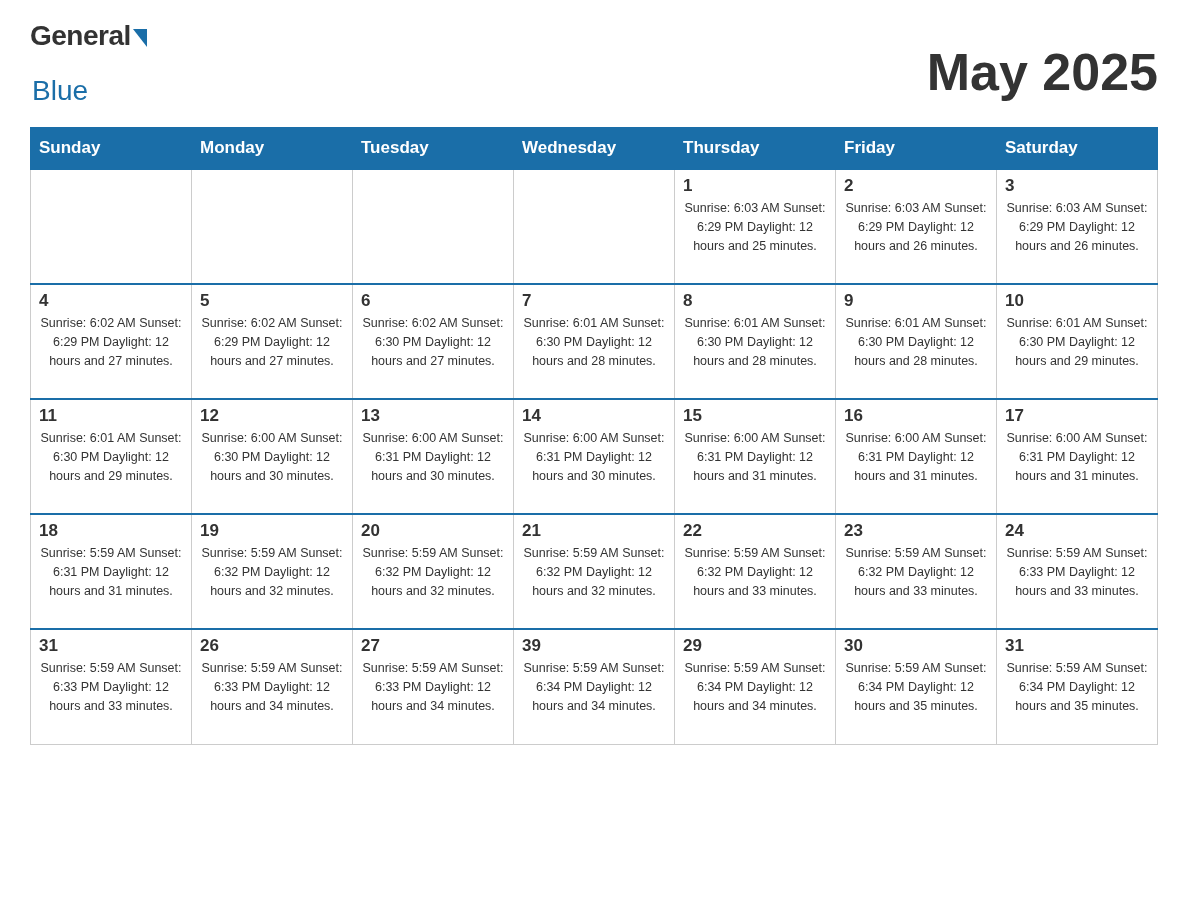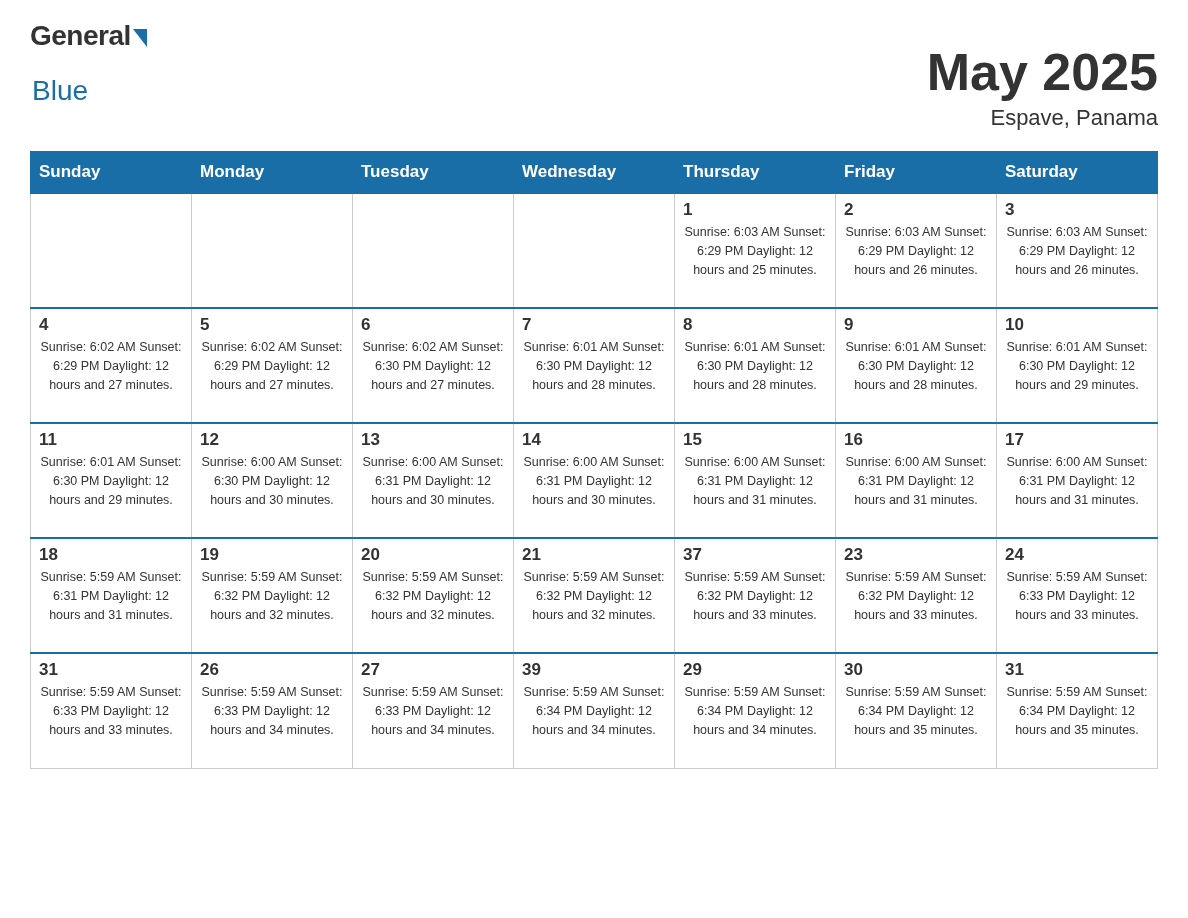--- a/index.html
+++ b/index.html
@@ -116,21 +116,20 @@
 <div class="header">
   <div class="logo">
     <div class="logo-top">
       <span class="logo-general">General</span>
       <div class="logo-arrow"></div>
     </div>
     <span class="logo-line2">Blue</span>
   </div>
   <div class="title-block">
     <div class="month-title">May 2025</div>
-    <div class="location">Espave, Panama</div>
   </div>
 </div>
 
 <table>
   <thead>
     <tr>
     <th>Sunday</th>
         <th>Monday</th>
         <th>Tuesday</th>
         <th>Wednesday</th>
@@ -271,21 +270,21 @@
 Sunset: 6:32 PM
 Daylight: 12 hours and 32 minutes.</div>
         </td>
         <td>
           <span class="day-number">21</span>
           <div class="day-info">Sunrise: 5:59 AM
 Sunset: 6:32 PM
 Daylight: 12 hours and 32 minutes.</div>
         </td>
         <td>
-          <span class="day-number">37</span>
+          <span class="day-number">22</span>
           <div class="day-info">Sunrise: 5:59 AM
 Sunset: 6:32 PM
 Daylight: 12 hours and 33 minutes.</div>
         </td>
         <td>
           <span class="day-number">23</span>
           <div class="day-info">Sunrise: 5:59 AM
 Sunset: 6:32 PM
 Daylight: 12 hours and 33 minutes.</div>
         </td>

